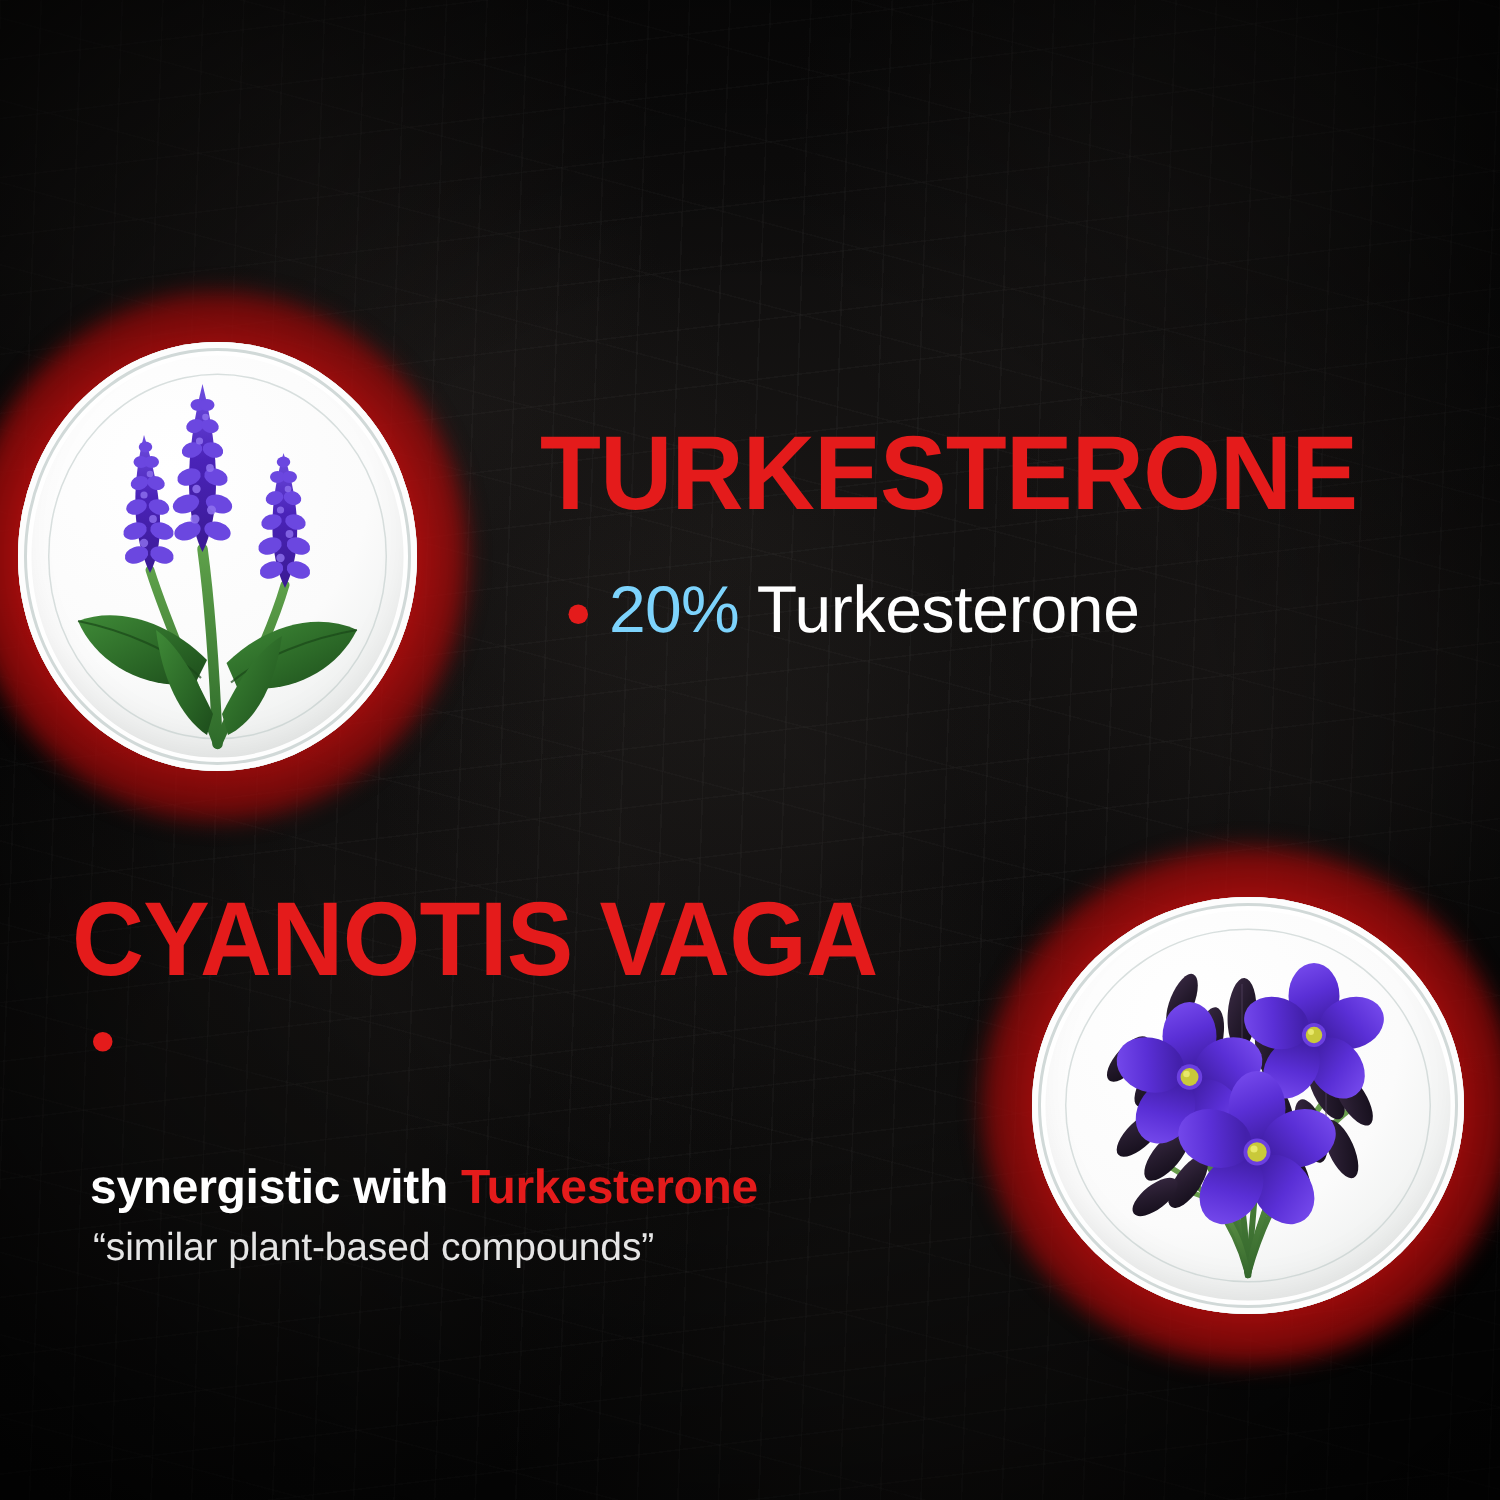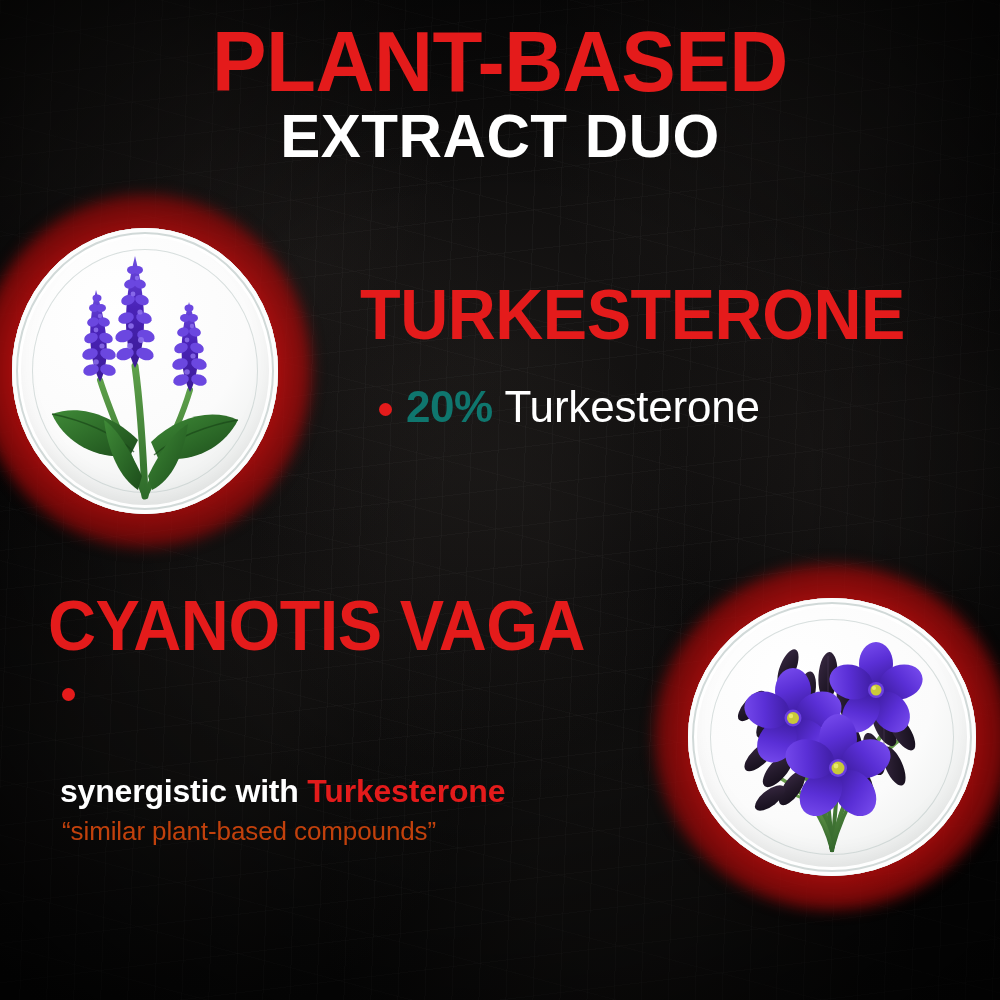--- a/index.html
+++ b/index.html
@@ -103,22 +103,22 @@
     width: 13px;
     height: 13px;
     border-radius: 50%;
     background: #e41b1b;
     flex: 0 0 auto;
     margin-right: 14px;
     position: relative;
     top: 2px;
   }
   .val-strong {
-    color: #0f766e;
-    font-weight: 700;
+    color: #7dd3fc;
+    font-weight: 400;
     font-size: 44px;
     letter-spacing: -0.5px;
   }
   .val-light {
     color: #ffffff;
     font-weight: 400;
     font-size: 44px;
     letter-spacing: -0.2px;
     margin-left: 12px;
   }
@@ -127,21 +127,21 @@
     white-space: nowrap;
     color: #ffffff;
     font-weight: 700;
     font-size: 32px;
     letter-spacing: -0.2px;
   }
   .note-line .accent { color: #e41b1b; }
   .quote-line {
     position: absolute;
     white-space: nowrap;
-    color: #c2410c;
+    color: #e5e5e5;
     font-weight: 400;
     font-size: 26px;
     letter-spacing: -0.1px;
   }
 
   
   .plate-wrap {
     position: absolute;
     border-radius: 50%;
   }
@@ -182,24 +182,20 @@
 </head>
 <body>
 
 <div id="poster">
 
   <div class="bg-base"></div>
   <div class="bg-crack"></div>
   <div class="bg-blotch"></div>
   <div class="bg-vignette"></div>
 
-  <div class="headline">
-    <span class="title-main">PLANT-BASED</span>
-    <span class="title-sub">EXTRACT DUO</span>
-  </div>
 
   <div class="plate-wrap" style="left:12px; top:228px; width:266px; height:286px;">
     <div class="glow"></div>
     <div class="plate">
       <div class="plate-inner-ring"></div>
     </div>
     <svg class="plant-svg" viewBox="0 0 266 286">
       <defs>
         <linearGradient id="spike" x1="0" y1="0" x2="0" y2="1">
           <stop offset="0%" stop-color="#6f4fe0"></stop>

